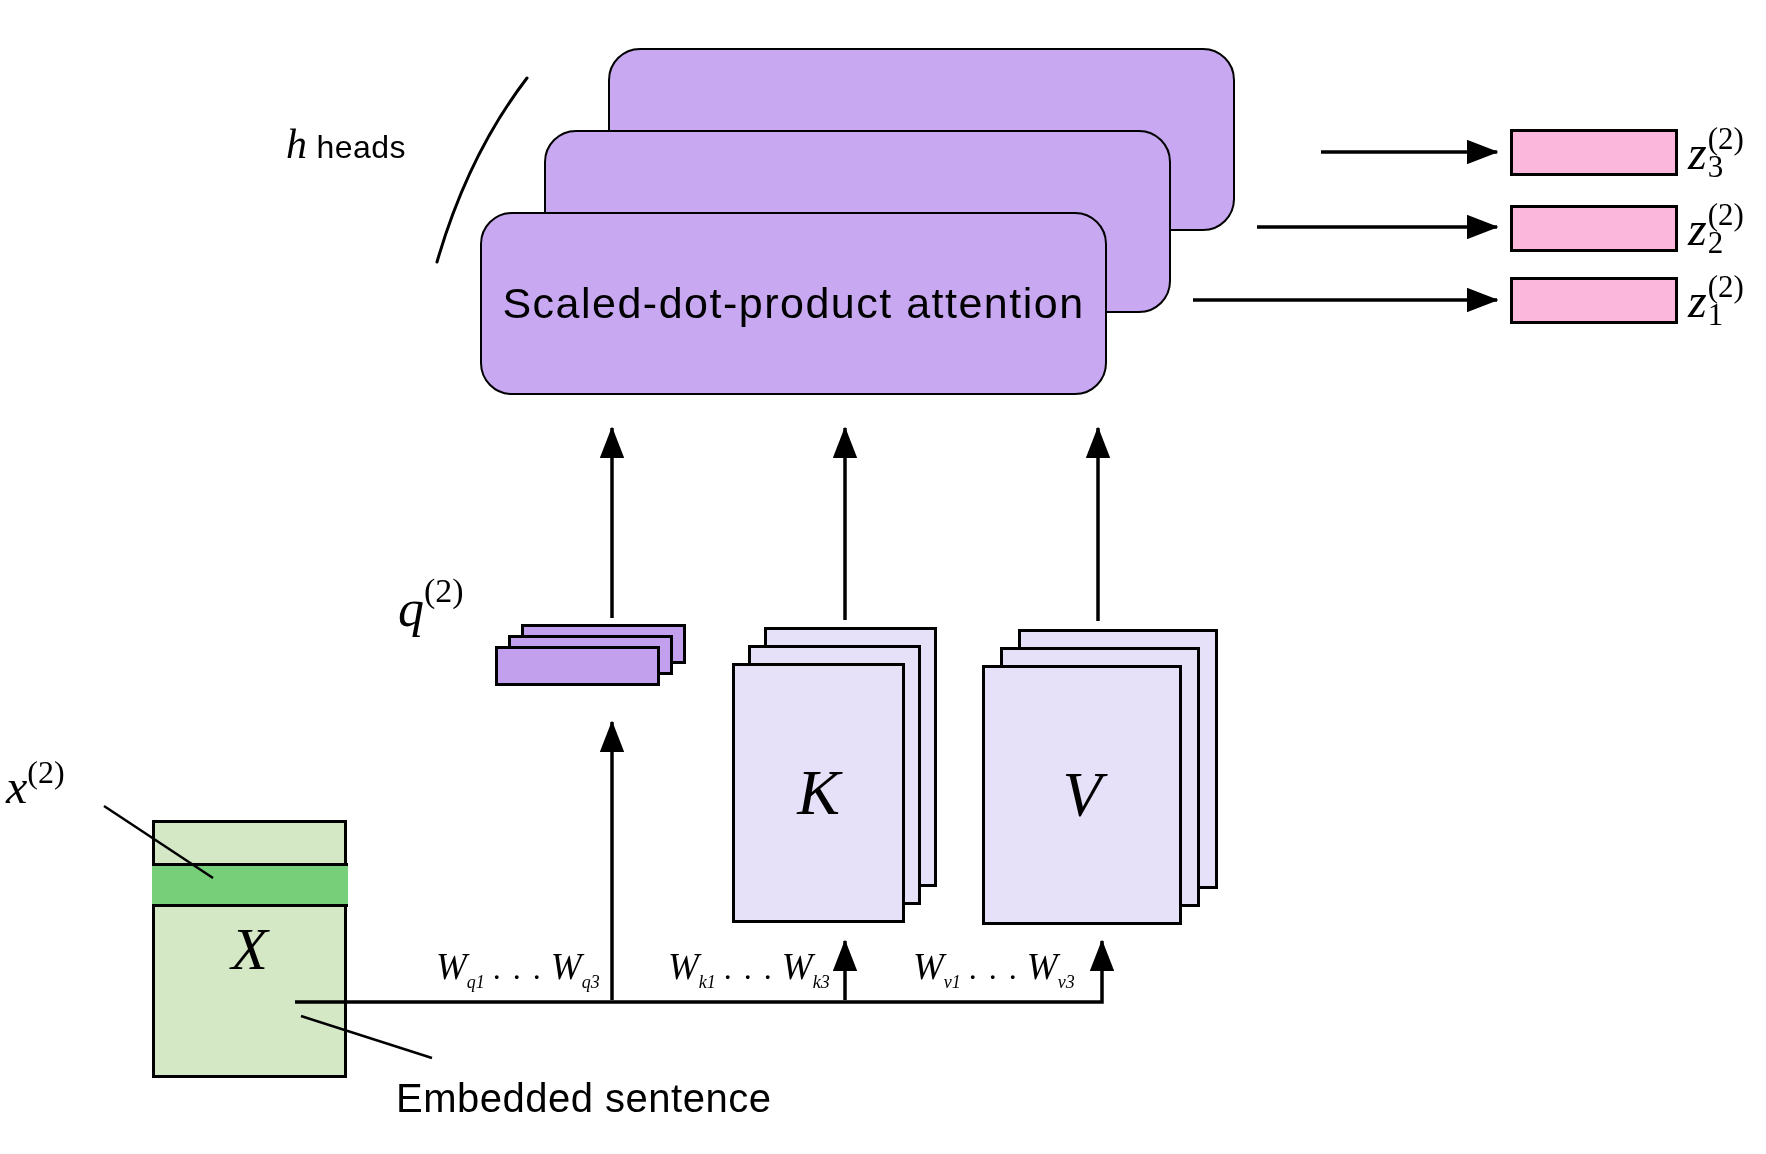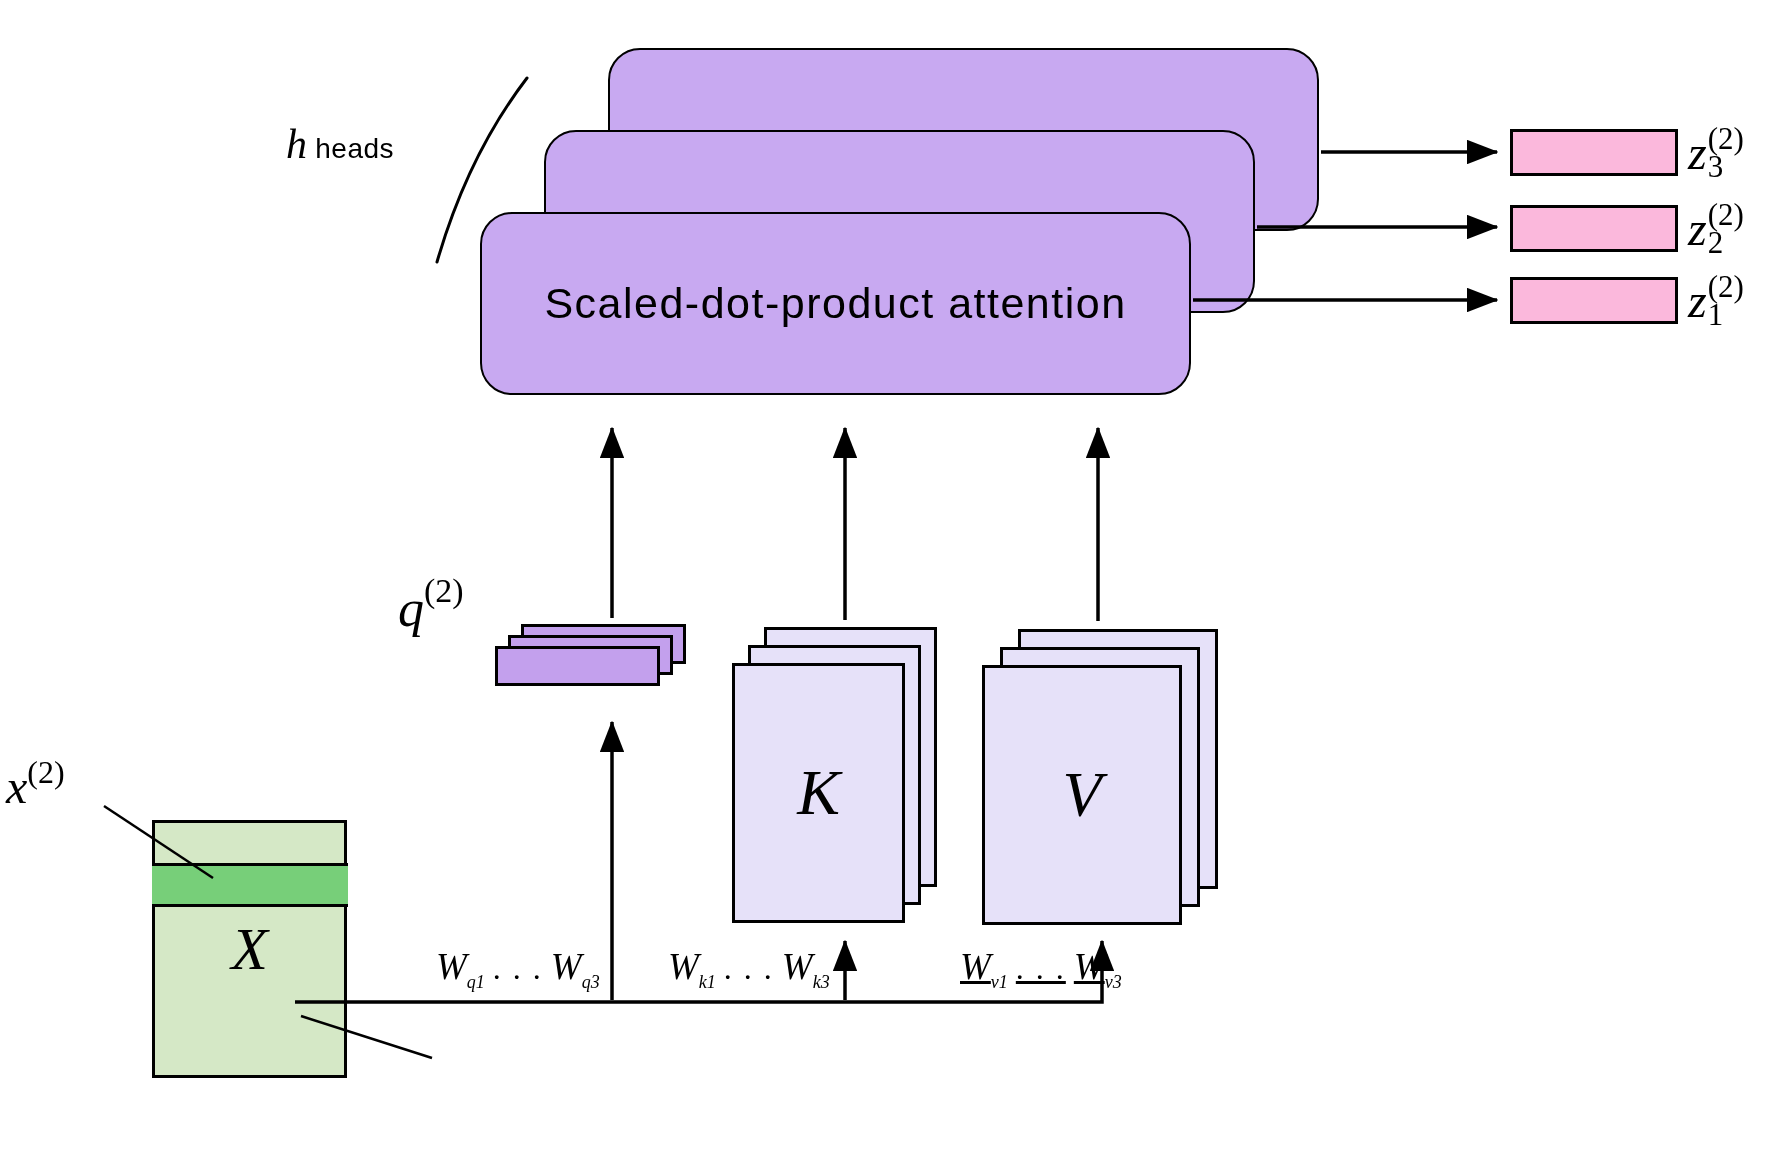--- a/index.html
+++ b/index.html
@@ -13,21 +13,21 @@
     height: 1154px;
     background: var(--bg-white, #ffffff);
     overflow: hidden;
     font-family: "Liberation Sans", sans-serif;
     color: var(--line-black, #000);
   }
 
   
   .attn-box {
     position: absolute;
-    width: 711px;
+    width: 627px;
     height: 183px;
     background: var(--attention-purple, #C8A9F1);
     border: 2.5px solid var(--line-black, #000);
     border-radius: 32px;
     box-sizing: border-box;
   }
   .attn-box.back   { left: 608px; top: 48px;  }
   .attn-box.middle { left: 544px; top: 130px; }
   .attn-box.front  { left: 480px; top: 212px; display: flex; align-items: center; justify-content: center; }
   .attn-label {
@@ -70,21 +70,21 @@
     position: absolute;
     left: 286px;
     top: 120px;
     white-space: nowrap;
   }
   .heads-var {
     font-family: "Liberation Serif", serif;
     font-style: italic;
     font-size: 42px;
   }
-  .heads-text { font-size: 28px; letter-spacing: 0.5px; margin-top: 46px; }
+  .heads-text { font-size: 32px; letter-spacing: 0.5px; margin-top: 46px; }
 
   
   .q-rect {
     position: absolute;
     width: 165px;
     height: 40px;
     background: var(--q-purple, #C3A0ED);
     border: 3.5px solid var(--line-black, #000);
     box-sizing: border-box;
   }
@@ -273,24 +273,25 @@
     <div class="x-row"></div>
     <div class="x-letter">X</div>
   </div>
 
   <div class="w-label" style="left:436px;">
     <span>W</span><sub>q1</sub><span class="w-dots">. . .</span><span>W</span><sub>q3</sub>
   </div>
   <div class="w-label" style="left:668px;">
     <span>W</span><sub>k1</sub><span class="w-dots">. . .</span><span>W</span><sub>k3</sub>
   </div>
-  <div class="w-label" style="left:960px;text-decoration:underline;">
+  <div class="w-label" style="left:913px;">
     <span>W</span><sub>v1</sub><span class="w-dots">. . .</span><span>W</span><sub>v3</sub>
   </div>
 
+  <div class="embedded-label">Embedded sentence</div>
 
   <svg class="lines" viewBox="0 0 1766 1154" xmlns="http://www.w3.org/2000/svg">
     <defs>
       <marker id="ah" markerWidth="9" markerHeight="7" refX="8.6" refY="3.5" orient="auto" markerUnits="strokeWidth">
         <path d="M0,0 L9,3.5 L0,7 Z" fill="#000"></path>
       </marker>
     </defs>
 
     <path d="M 527 78 Q 468 155 437 262" fill="none" stroke="#000" stroke-width="3" stroke-linecap="round"></path>
 

